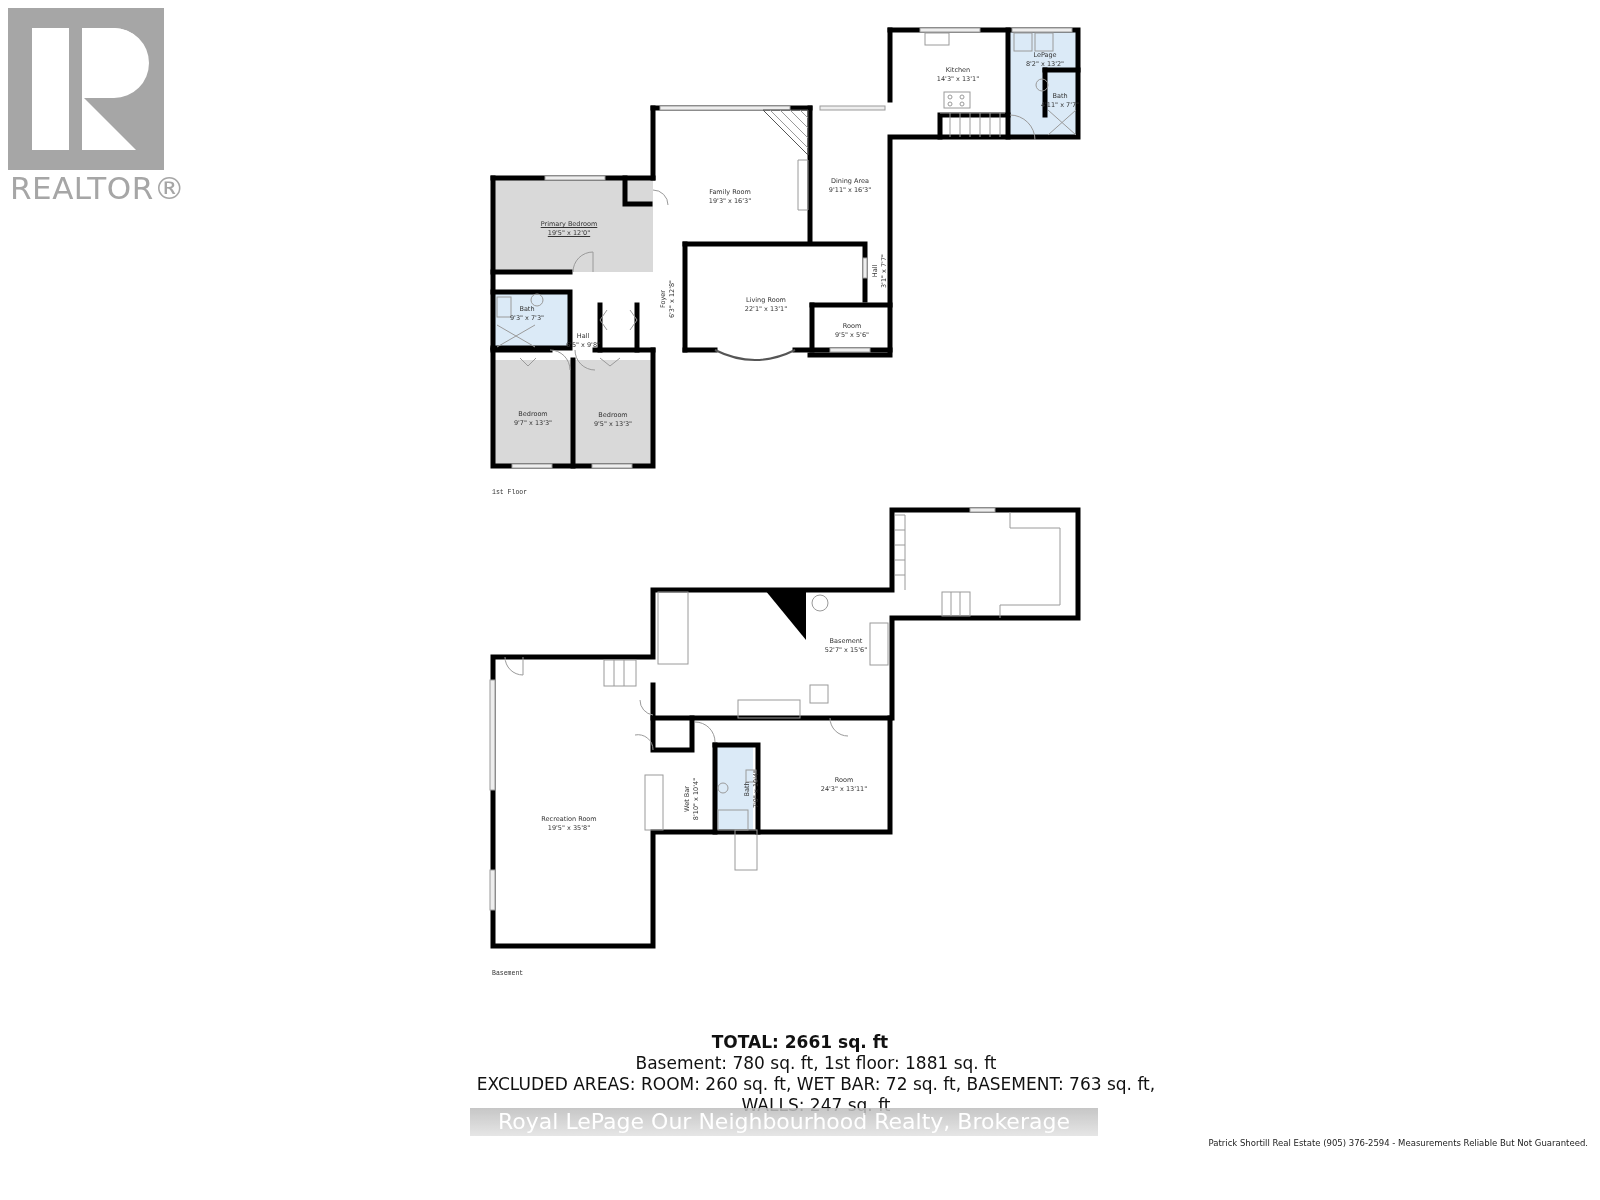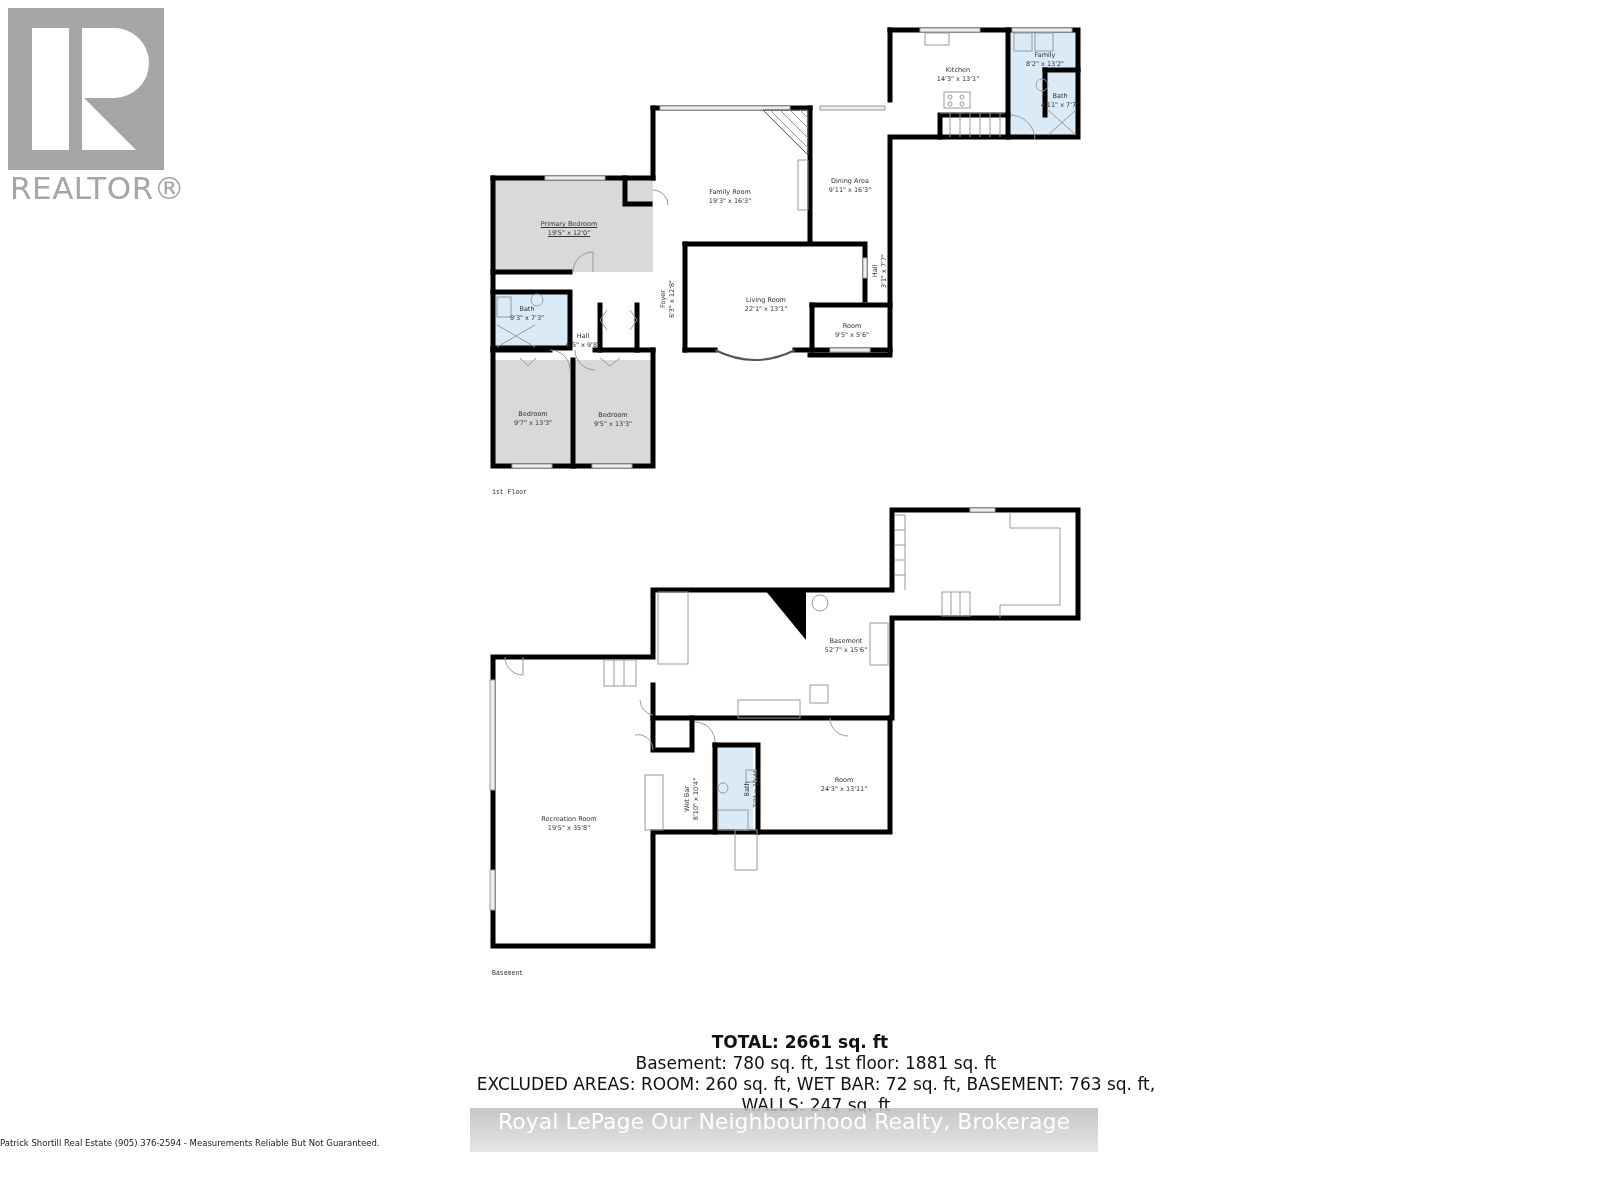--- a/index.html
+++ b/index.html
@@ -8,22 +8,22 @@
   .logo svg { display:block; }
   .logo-text { position:absolute; left:10px; top:170px; font-family:"DejaVu Sans", sans-serif; font-size:31px; color:#a6a6a6; letter-spacing:0.5px;text-align:center; }
   .plan { position:absolute; left:0; top:0; }
   .room-label { position:absolute; font-family:"DejaVu Sans", sans-serif; font-size:6.5px; color:#333; text-align:center; line-height:9px; white-space:nowrap; transform:translateX(-50%); }
   .room-label .nm, .room-label .dim { display:block; }
   .rot { transform:translateX(-50%) rotate(-90deg); }
   .floor-label { position:absolute; font-family:Liberation Mono, monospace; font-size:6.5px; color:#333; }
   .summary { position:absolute; left:0; width:1600px; top:1032px; text-align:center; font-family:"DejaVu Sans", sans-serif; color:#111; }
   .summary .total { font-weight:bold; font-size:17px; line-height:21px; }
   .summary .line { font-size:17px; line-height:21px;padding-left:32px; }
-  .watermark { position:absolute; left:470px; top:1108px; width:628px; height:44px; background:linear-gradient(#bdbdbd,#e2e2e2); color:#ffffff; font-family:"DejaVu Sans", sans-serif; font-size:22px; line-height:28px; text-align:center; opacity:0.85; }
-  .credit { position:absolute; left:0; width:1588px; top:1138px; text-align:left; font-family:"DejaVu Sans", sans-serif; font-size:8.5px; color:#222; }
+  .watermark { position:absolute; left:470px; top:1108px; width:628px; height:28px; background:linear-gradient(#bdbdbd,#e2e2e2); color:#ffffff; font-family:"DejaVu Sans", sans-serif; font-size:22px; line-height:28px; text-align:center; opacity:0.85; }
+  .credit { position:absolute; left:0; width:1588px; top:1138px; text-align:right; font-family:"DejaVu Sans", sans-serif; font-size:8.5px; color:#222; }
 </style>
 </head>
 <body>
 
 <div class="logo">
   <svg width="158" height="162" viewBox="0 0 158 162">
     <rect x="0" y="0" width="156" height="162" fill="#a6a6a6"></rect>
     <rect x="24" y="20" width="37" height="122" fill="#ffffff"></rect>
     <path d="M 74 20 L 106 20 A 35 35 0 0 1 106 90 L 74 90 L 74 142 L 74 88 L 128 142 L 74 142 Z" fill="#ffffff"></path>
     <path d="M 74 20 L 106 20 A 33 33 0 0 1 106 86 L 74 86 Z" fill="#ffffff"></path>
@@ -162,21 +162,21 @@
 </div>
 <div class="room-label" style="left:850px; top:177px;">
   <span class="nm">Dining Area</span>
   <span class="dim">9'11" x 16'3"</span>
 </div>
 <div class="room-label" style="left:958px; top:66px;">
   <span class="nm">Kitchen</span>
   <span class="dim">14'3" x 13'1"</span>
 </div>
 <div class="room-label" style="left:1045px; top:51px;">
-  <span class="nm">Family</span>
+  <span class="nm">LePage</span>
   <span class="dim">8'2" x 13'2"</span>
 </div>
 <div class="room-label" style="left:1060px; top:92px;">
   <span class="nm">Bath</span>
   <span class="dim">4'11" x 7'7"</span>
 </div>
 <div class="room-label" style="left:527px; top:305px;">
   <span class="nm">Bath</span>
   <span class="dim">9'3" x 7'3"</span>
 </div>

